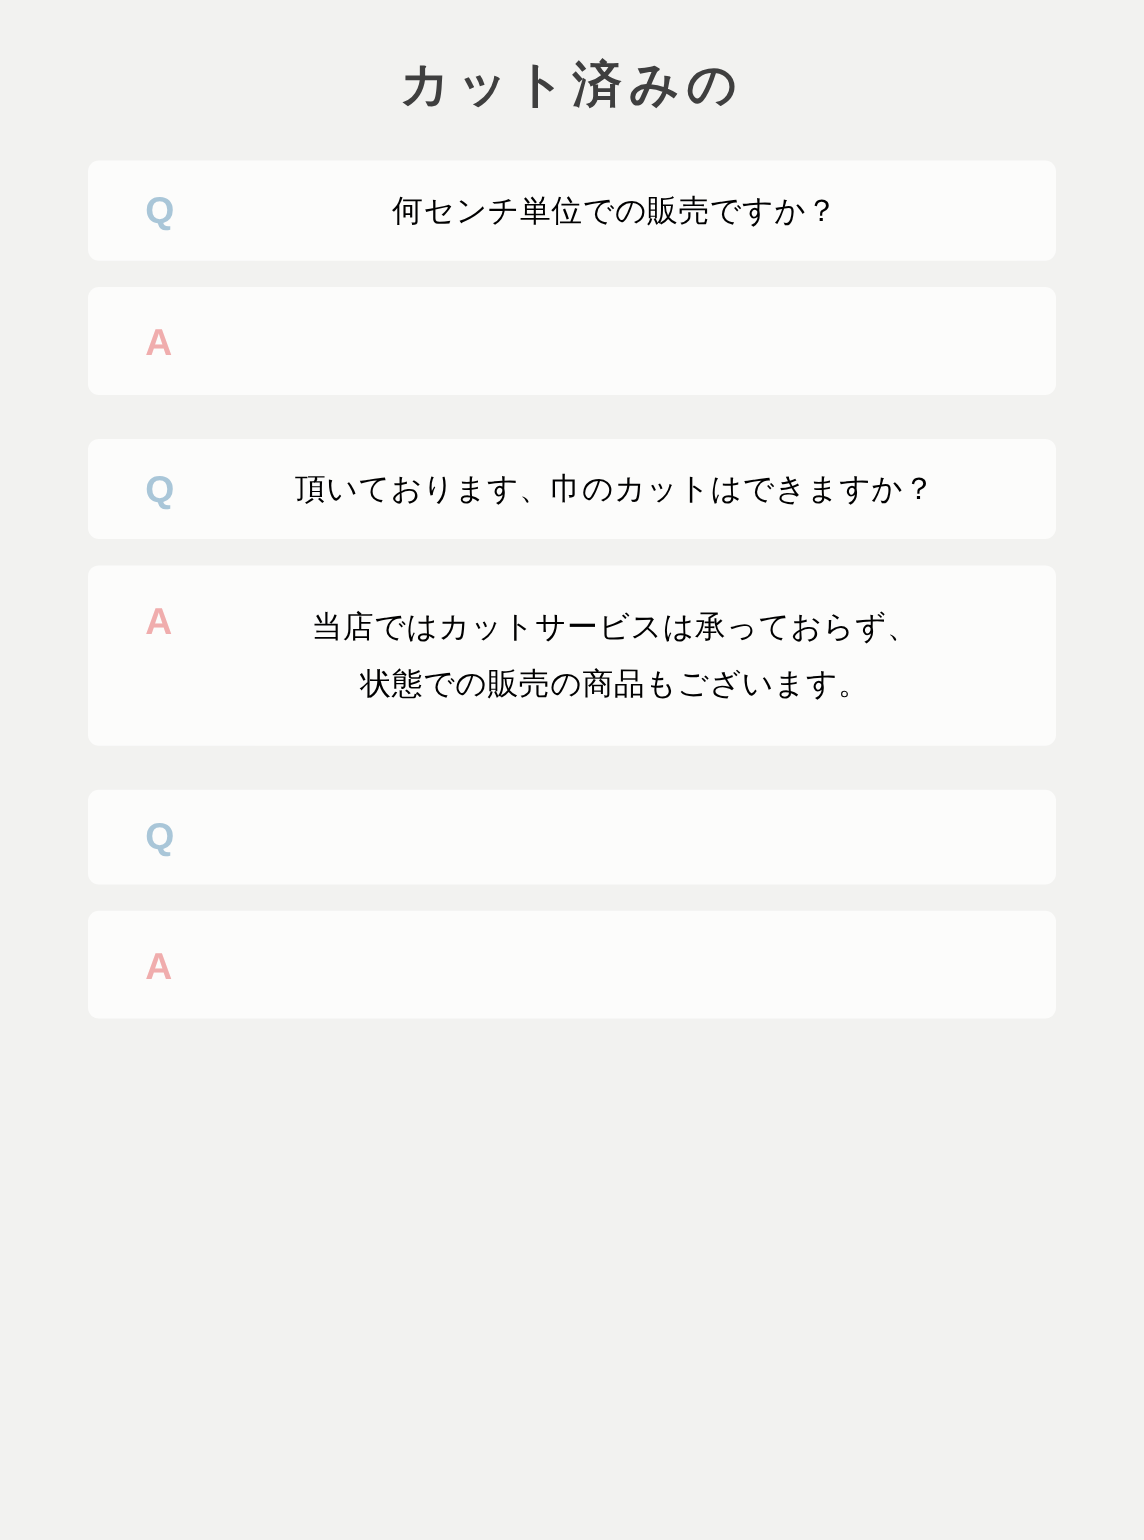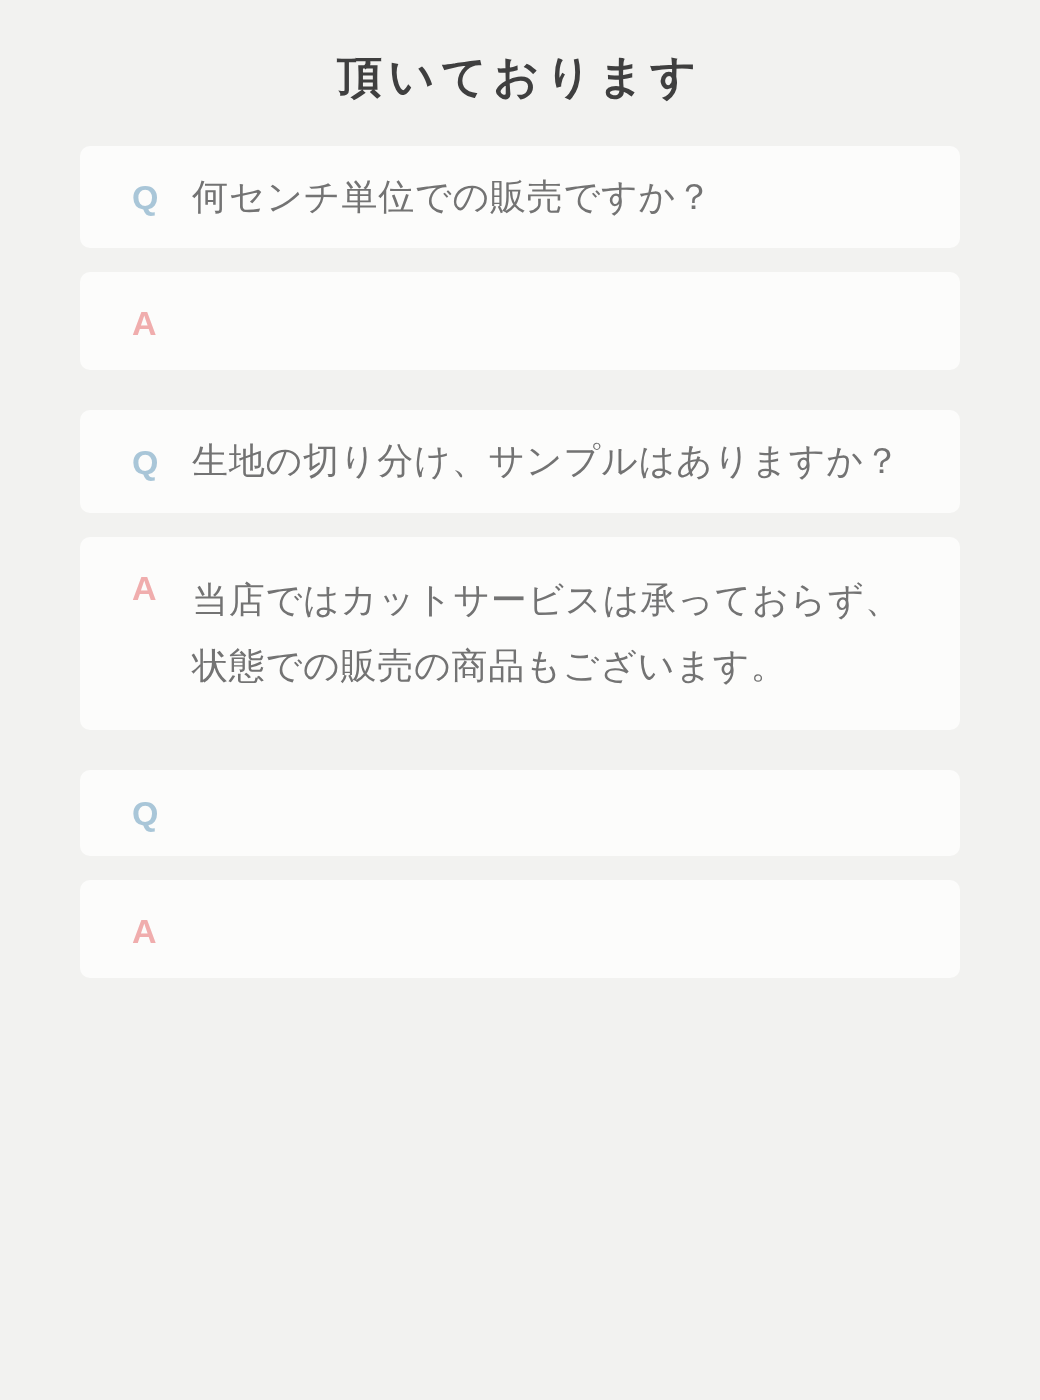--- a/index.html
+++ b/index.html
@@ -63,52 +63,53 @@
   .marker.q {
     color: #a9c6d8;
   }
   .marker.a {
     color: #f0adad;
   }
   .faq-card.answer .marker {
     padding-top: 4px;
   }
   .faq-text {
-    font-size: 36px;
+    font-size: 28px;
     line-height: 1.85;
     letter-spacing: 0.02em;
-    color: #737373;
+    color: #000000;
     white-space: pre-line;
     flex: 1 1 auto;
+    text-align: center;
   }
   .faq-card.question .faq-text {
     line-height: 1.4;
   }
 </style>
 </head>
 <body>
 
 <div class="page">
 
-  <h1 class="page-title">頂いております</h1>
+  <h1 class="page-title">カット済みの</h1>
 
   <div class="faq-list">
 
     <div class="faq-card question">
       <span class="marker q">Q</span>
       <span class="faq-text">何センチ単位での販売ですか？</span>
     </div>
 
     <div class="faq-card answer">
       <span class="marker a">A</span>
     </div>
 
     <div class="faq-card question">
       <span class="marker q">Q</span>
-      <span class="faq-text">生地の切り分け、サンプルはありますか？</span>
+      <span class="faq-text">頂いております、巾のカットはできますか？</span>
     </div>
 
     <div class="faq-card answer">
       <span class="marker a">A</span>
       <span class="faq-text">当店ではカットサービスは承っておらず、
 状態での販売の商品もございます。</span>
     </div>
 
     <div class="faq-card question">
       <span class="marker q">Q</span>

